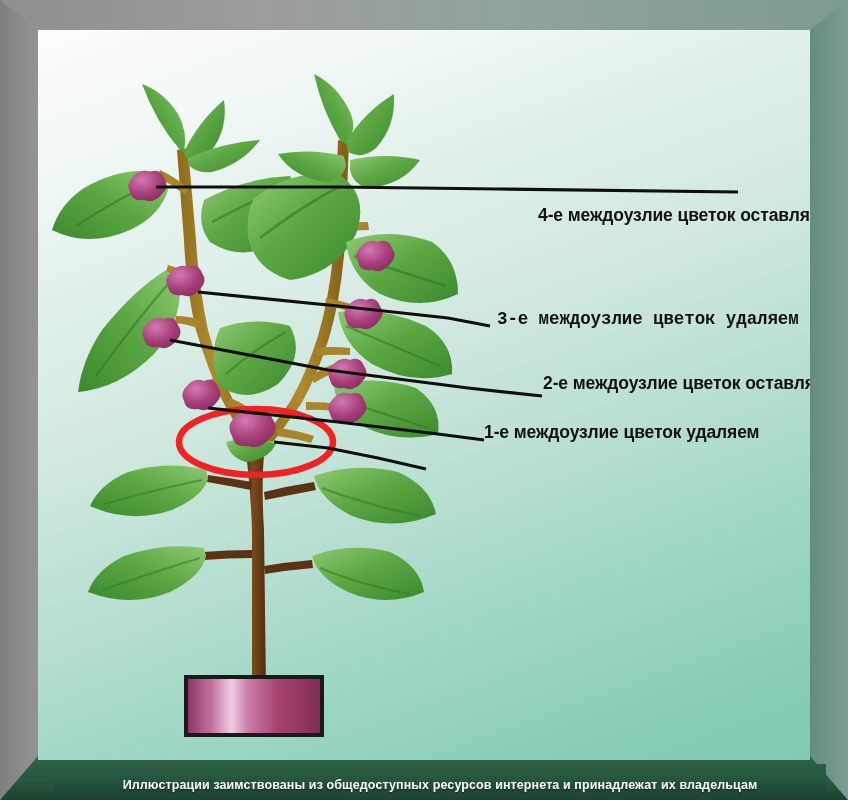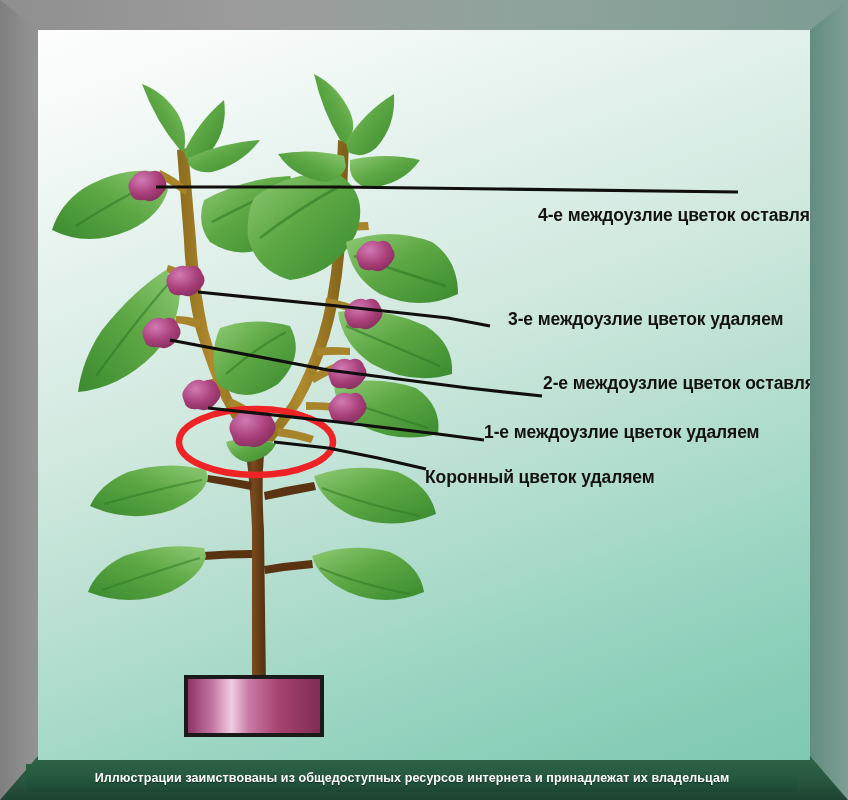--- a/index.html
+++ b/index.html
@@ -70,27 +70,27 @@
         #b5ded0 62%,
         #9ad5c2 78%,
         #87ccb6 92%,
         #7fc9b2 100%);
   }
   #canvas svg { display: block; }
 
   
   #caption-band {
     position: absolute;
-    left: 26px;
+    left: 54px;
     bottom: 8px;
     width: 772px;
     height: 28px;
     background: linear-gradient(180deg, #2c6045 0%, #24563e 55%, #1c4733 100%);
     display: flex;
-    align-items: center;
+    align-items: flex-end;
     justify-content: center;
     z-index: 5;
   }
   #caption-text {
     color: #ffffff;
     font-family: "Liberation Sans", sans-serif;
     font-size: 12.5px;
     font-weight: bold;
     letter-spacing: 0.1px;
     white-space: nowrap;
@@ -102,21 +102,21 @@
     position: absolute;
     color: #13120f;
     font-family: "Liberation Sans", sans-serif;
     font-size: 17.5px;
     font-weight: 600;
     white-space: nowrap;
     letter-spacing: -0.1px;
     z-index: 4;
   }
   #anno-0 { left: 500px; top: 175px; }
-  #anno-1 { left: 470px; top: 279px; }
+  #anno-1 { left: 459px; top: 279px; font-family: Liberation Mono, monospace; }
   #anno-2 { left: 505px; top: 343px; }
   #anno-3 { left: 446px; top: 392px; text-align: right; }
   #anno-4 { left: 387px; top: 437px; }
 </style>
 </head>
 <body>
 
 <div id="frame">
 
   <div class="bevel-top"></div>
@@ -270,21 +270,20 @@
         <path d="M132 310 L290 340 L430 358 L504 366" stroke-width="3.2"></path>
         <path d="M170 378 L300 392 L400 404 L446 410" stroke-width="3.2"></path>
         <path d="M236 412 L290 418 L340 428 L388 439" stroke-width="3.2"></path>
       </g>
     </svg>
 
     <div class="anno" id="anno-0">4-е междоузлие цветок оставляем</div>
     <div class="anno" id="anno-1">3-е междоузлие цветок удаляем</div>
     <div class="anno" id="anno-2">2-е междоузлие цветок оставляем</div>
     <div class="anno" id="anno-3">1-е междоузлие цветок удаляем</div>
-    <div class="anno" id="anno-4">Коронный цветок удаляем</div>
 
   </div>
 
   <div id="caption-band">
     <span id="caption-text">Иллюстрации заимствованы из общедоступных ресурсов интернета и принадлежат их владельцам</span>
   </div>
 
 </div>
 
 </body></html>

